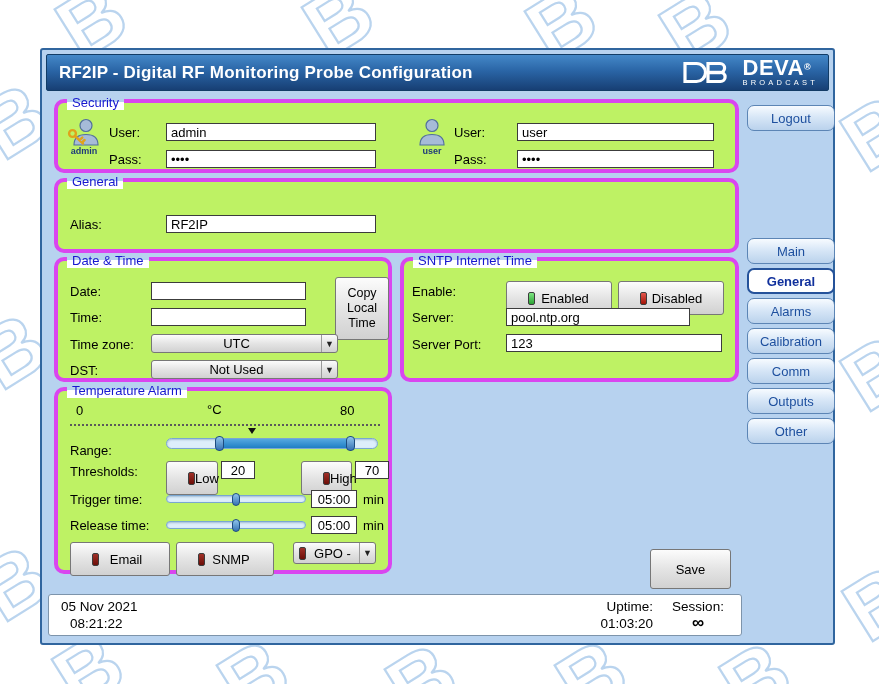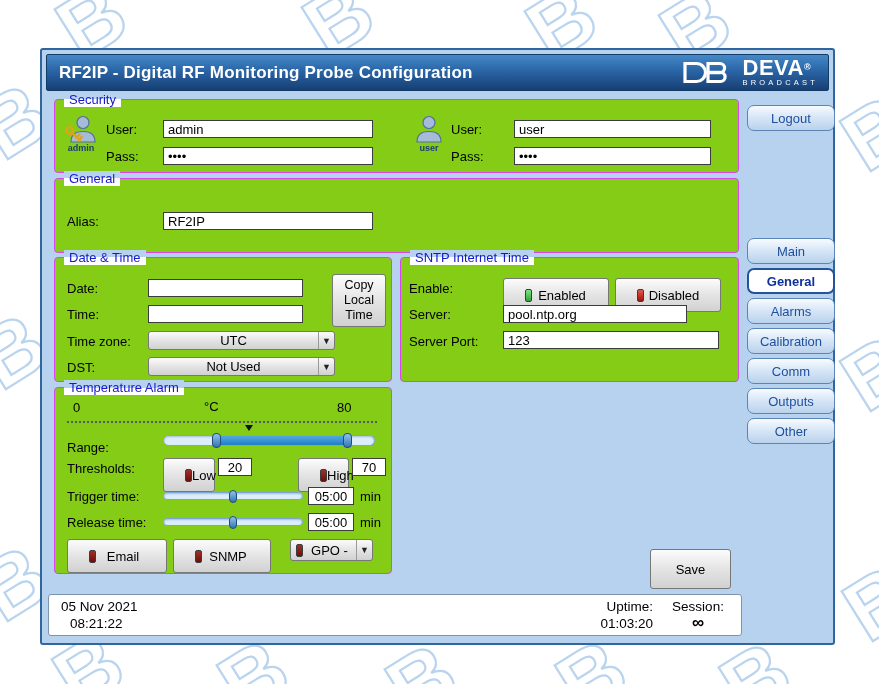--- a/index.html
+++ b/index.html
@@ -11,21 +11,21 @@
     background:linear-gradient(180deg,#4488c8 0%,#2a65a6 45%,#173f74 100%);
     display:flex;align-items:center;justify-content:space-between;padding:0 10px 0 12px}
   .title{color:#fff;font-size:17px;font-weight:bold;letter-spacing:.2px}
   .brand{display:flex;align-items:center;gap:7px}
   .brand-name{color:#fff;font-size:22px;font-weight:bold;line-height:19px;letter-spacing:.5px}
   .reg{font-size:9px;vertical-align:top;color:#fff}
   .brand-sub{color:#fff;font-size:7.5px;letter-spacing:3.2px;margin-top:1px}
   .navbtn{position:absolute;left:705px;width:88px;height:26px;border:1px solid #5c85b5;border-radius:7px;
     background:linear-gradient(180deg,#f7fbff,#d8e7f7 45%,#bad2ec);color:#1d4f9e;font-size:13px;font-family:inherit;cursor:pointer;text-align:center}
   .navbtn.active{background:#fff;border:2px solid #25529a;font-weight:bold;color:#10309c}
-  .group{position:absolute;background:#84cc16;border:1px solid #d946ef;border-radius:4px}
+  .group{position:absolute;background:#bef264;border:4px solid #d946ef;border-radius:10px}
   .glegend{position:absolute;top:-8px;left:9px;padding:0 5px;font-size:13px;line-height:15px;color:#1717cf;
     background:linear-gradient(180deg,#b7d2ef 50%,#ffffff 50%);white-space:nowrap}
   .lbl{position:absolute;font-size:13px;color:#000;line-height:15px;white-space:nowrap}
   .tin{position:absolute;height:18px;border:1px solid #3c3c3c;background:#fff;font-family:inherit;font-size:13px;color:#000;padding:0 4px}
   .tin.center{text-align:center;padding:0}
   .gbtn{position:absolute;display:flex;align-items:center;border:1px solid #777;border-radius:3px;
     background:linear-gradient(180deg,#fcfcfc,#e4e4e4 50%,#d1d1d1);font-family:inherit;font-size:13px;color:#000;cursor:pointer;padding:16px}
   .gbtn .blabel{flex:1;text-align:center}
   .led{flex:0 0 7px;width:7px;height:13px;margin-left:5px;border:1px solid #3c3c3c;border-radius:2px}
   .led.green{background:linear-gradient(180deg,#7fe584,#2da435)}
@@ -158,21 +158,21 @@
       <span class="lbl" style="left:12px;top:35px">Alias:</span>
       <input class="tin" style="left: 108px; top: 33px; width: 210px;" value="RF2IP">
     </div>
 
     <div class="group" style="left:12px;top:207px;width:338px;height:125px">
       <span class="glegend">Date &amp; Time</span>
       <span class="lbl" style="left:12px;top:23px">Date:</span>
       <input class="tin" style="left: 93px; top: 21px; width: 155px;" value="">
       <span class="lbl" style="left:12px;top:49px">Time:</span>
       <input class="tin" style="left: 93px; top: 47px; width: 155px;" value="">
-      <button class="copybtn" style="left:277px;top:16px;width:54px;height:53px"><span>Copy Local Time</span></button>
+      <button class="copybtn" style="left:277px;top:16px;width:54px;height:63px"><span>Copy Local Time</span></button>
       <span class="lbl" style="left:12px;top:76px">Time zone:</span>
       <div class="dd" style="left:93px;top:73px;width:187px;height:19px">
         <span class="ddtext">UTC</span>
         <span class="ddarrow">▼</span>
       </div>
       <span class="lbl" style="left:12px;top:102px">DST:</span>
       <div class="dd" style="left:93px;top:99px;width:187px;height:19px">
         <span class="ddtext">Not Used</span>
         <span class="ddarrow">▼</span>
       </div>

